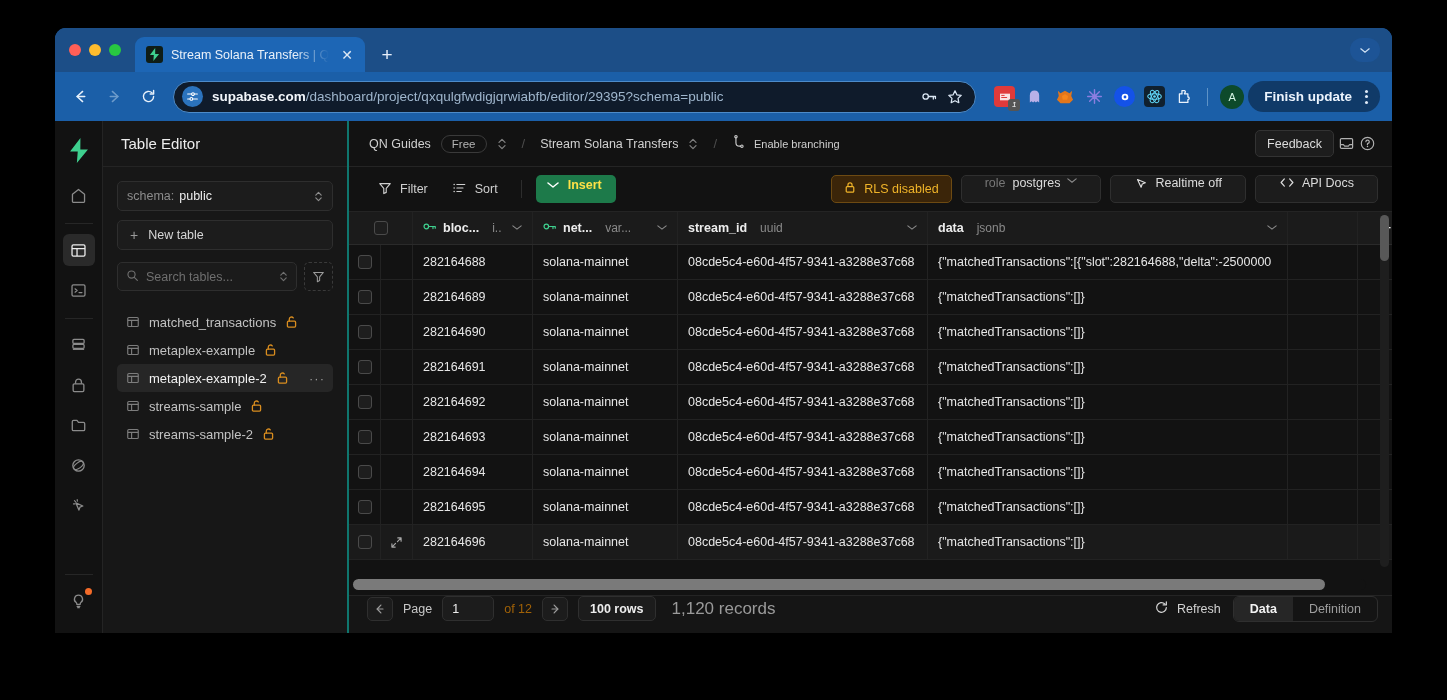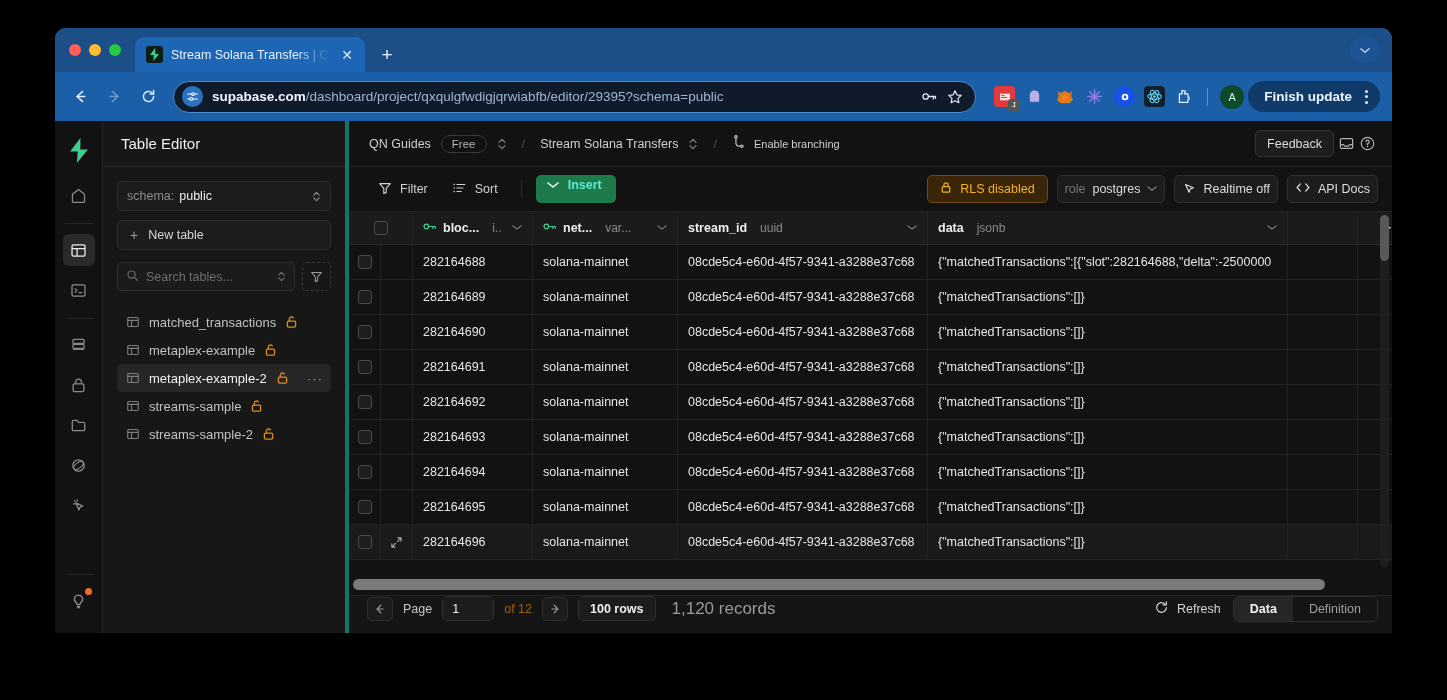--- a/index.html
+++ b/index.html
@@ -169,21 +169,21 @@
     position: absolute; right: 3px; top: 3px;
     width: 7px; height: 7px; border-radius: 50%;
     background: #f46b29;
   }
   #rail-bottom { margin-top: auto; display: flex; flex-direction: column; align-items: center; padding-bottom: 8px; }
 
   
   #left-panel {
     width: 246px; flex: none;
     background: #171717;
-    border-right: 4px solid #0f766e;
+    border-right: 2px solid #0f766e;
     display: flex; flex-direction: column;
   }
   #panel-header {
     height: 46px; flex: none;
     display: flex; align-items: center;
     padding: 0 18px;
     border-bottom: 1px solid #242424;
   }
   #panel-title { color: #ededed; font-size: 15px; }
   #panel-body { padding: 14px 14px 0; display: flex; flex-direction: column; gap: 9px; }
@@ -266,35 +266,35 @@
     padding: 0 14px 0 20px; gap: 6px;
   }
   .tb-btn {
     height: 27px; border-radius: 5px;
     display: flex; align-items: center; gap: 8px;
     padding: 0 9px; color: #cfcfcf; font-size: 12.5px;
   }
   .tb-sep { width: 1px; height: 18px; background: #2d2d2d; margin: 0 8px; }
   #insert-btn {
     height: 28px; border-radius: 5px;
-    background: #1d7a4a; color: #5eead4; font-size: 12.5px; font-weight: 600;
+    background: #1d7a4a; color: #fde047; font-size: 12.5px; font-weight: 600;
     display: flex; align-items: center; gap: 9px; padding: 0 14px 8px 11px;
   }
   #toolbar-right { margin-left: auto; display: flex; align-items: center; gap: 9px; }
   #rls-badge {
     height: 28px; border-radius: 5px;
     background: #3b2509; border: 1px solid #6d4a12;
     color: #f0b429; font-size: 12.5px;
     display: flex; align-items: center; gap: 8px; padding: 0 12px;
   }
   .pill-btn {
     height: 28px; border-radius: 5px;
     border: 1px solid #2f2f2f; background: #1c1c1c;
     color: #dcdcdc; font-size: 12.5px;
-    display: flex; align-items: center; gap: 7px; padding: 0 7px;
+    display: flex; gap: 7px; padding: 0 23px;
   }
   .pill-btn .muted { color: #777; }
   .pill-btn .chev { color: #8a8a8a; font-size: 9px; }
 
   
   #grid-wrap { flex: 1 1 auto; position: relative; overflow: hidden; background: #121212; }
   #grid { width: 100%; height: 100%; position: relative; }
 
   .grid-row { display: flex; height: 35px; border-bottom: 1px solid #222222; }
   #grid-head { height: 33px; background: #1b1b1b; border-bottom: 1px solid #2a2a2a; }

